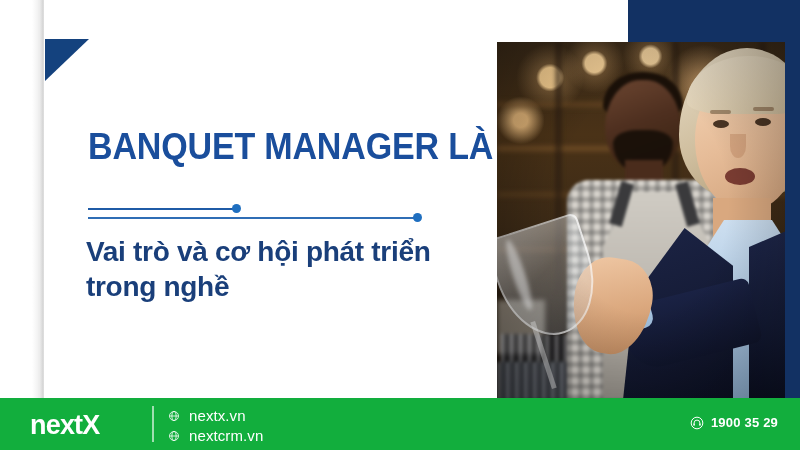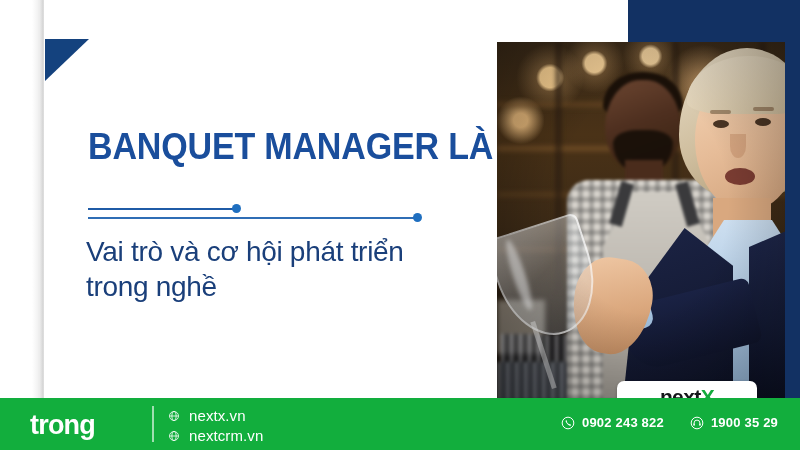--- a/index.html
+++ b/index.html
@@ -124,21 +124,21 @@
   .divider-dot.dot-2 { left: 325px; top: 9px; }
 
   
   .subtitle {
     position: absolute;
     left: 86px;
     top: 234px;
     width: 380px;
     font-size: 28px;
     line-height: 35px;
-    font-weight: 400;
+    font-weight: 700;
     color: #1a3f7a;
     letter-spacing: -0.3px;
   }
 
   
   .photo-frame {
     position: absolute;
     left: 497px;
     top: 42px;
     width: 295px;
@@ -618,27 +618,23 @@
     <div class="wm-arm"></div>
     <div class="wm-cuff"></div>
     <div class="wm-hand"></div>
     <div class="glass-bowl"></div>
     <div class="glass-hl"></div>
     <div class="glass-stem"></div>
     <div class="ph-vignette"></div>
   </div>
   <div class="photo-rightedge"></div>
 
-  <div class="nextx-badge">
-    <span class="bt">next</span>
-      <span class="bx">X</span>
-  </div>
 
   <div class="footer">
-    <div class="footer-logo">trong</div>
+    <div class="footer-logo">nextX</div>
     <div class="footer-divider"></div>
 
     <div class="footer-links">
       <div class="flink">
         <span>
           <svg class="ico-globe" viewBox="0 0 24 24" fill="none" stroke="#ffffff" stroke-width="1.6">
             <circle cx="12" cy="12" r="9"></circle>
             <line x1="3" y1="12" x2="21" y2="12"></line>
             <ellipse cx="12" cy="12" rx="4.2" ry="9"></ellipse>
           </svg>
@@ -655,29 +651,20 @@
         </span>
         <span class="ltext">nextcrm.vn</span>
       </div>
     </div>
 
     <div class="footer-phones">
       <div class="phone-item">
         <span>
           <svg class="ico-round" viewBox="0 0 24 24" fill="none" stroke="#ffffff" stroke-width="1.7">
             <circle cx="12" cy="12" r="10"></circle>
-            <path d="M8.4 7.6c-.5.5-.7 1.2-.4 1.9.6 1.6 1.6 3 2.8 4.2 1.2 1.2 2.6 2.2 4.2 2.8.7.3 1.4.1 1.9-.4l.5-.5-2.1-2.1-1.2.7c-.9-.5-1.7-1.1-2.4-1.8-.7-.7-1.3-1.5-1.8-2.4l.7-1.2L8.5 6.6z" fill="#ffffff" stroke="none"></path>
-          </svg>
-        </span>
-        <span class="ptext">0902 243 822</span>
-      </div>
-      <div class="phone-item">
-        <span>
-          <svg class="ico-round" viewBox="0 0 24 24" fill="none" stroke="#ffffff" stroke-width="1.7">
-            <circle cx="12" cy="12" r="10"></circle>
             <path d="M7 13v-1a5 5 0 0 1 10 0v1" stroke="#ffffff" stroke-width="1.6"></path>
             <rect x="5.6" y="12.4" width="2.8" height="4.4" rx="1.2" fill="#ffffff" stroke="none"></rect>
             <rect x="15.6" y="12.4" width="2.8" height="4.4" rx="1.2" fill="#ffffff" stroke="none"></rect>
           </svg>
         </span>
         <span class="ptext">1900 35 29</span>
       </div>
     </div>
   </div>
 

